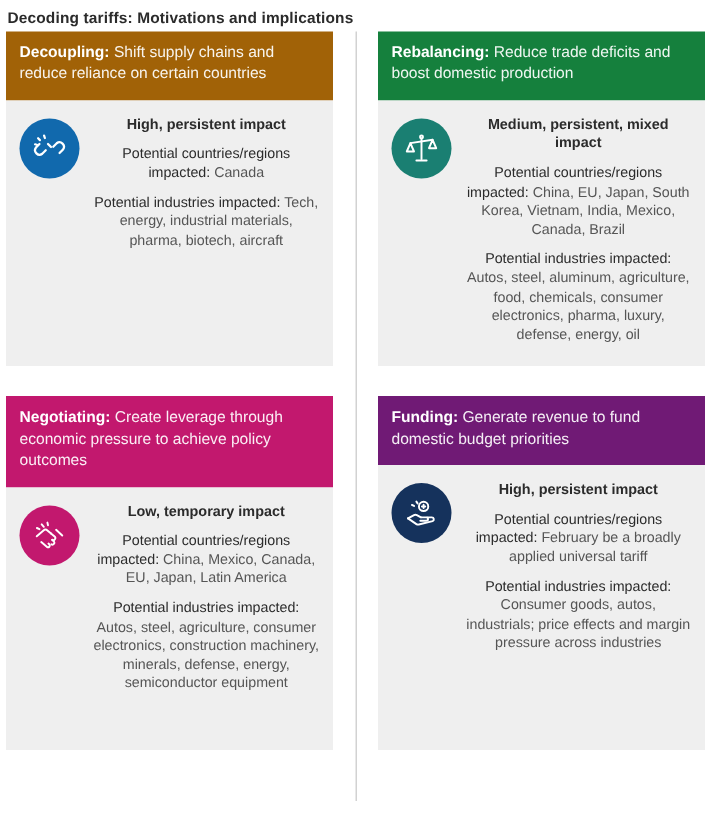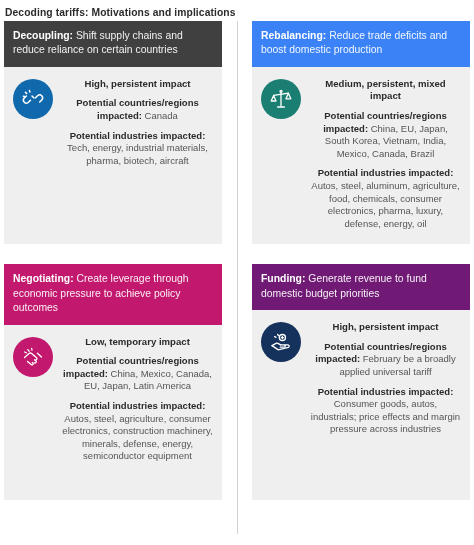--- a/index.html
+++ b/index.html
@@ -99,40 +99,40 @@
   .impact {
     font-size: 9.6px;
     font-weight: bold;
     color: #2b2b2b;
     line-height: 12.6px;
     margin-bottom: 7px;
   }
 
   .field { margin-bottom: 7px; font-size: 9.5px; line-height: 12.6px; }
   .field:last-child { margin-bottom: 0; }
-  .field .lbl { font-weight: bold; color: #2b2b2b; }
+  .field .lbl { font-weight: normal; color: #2b2b2b; }
   .field .val { font-weight: normal; color: #555555; }
 
   
   .card.row1 .card-body { min-height: 175px; }
   .card.row2 .card-body { min-height: 175px; }
 </style>
 </head>
 <body>
 
 <div class="page">
 
   <div class="page-title">Decoding tariffs: Motivations and implications</div>
 
   <div class="grid">
 
     <div class="col-divider"></div>
 
     <div class="card row1">
-      <div class="card-header" style="background:#404040">
+      <div class="card-header" style="background:#a16207">
         <span class="lead">Decoupling:</span><span class="rest"> Shift supply chains and reduce reliance on certain countries</span>
       </div>
       <div class="card-body">
         <div class="icon-wrap" style="background:#1169ad">
           <svg width="24" height="24" viewBox="0 0 24 24" fill="none" stroke="#ffffff" stroke-width="1.5" stroke-linecap="round">
             <path d="M9.5 13.2 L7.2 15.5 a3 3 0 0 1-4.2-4.2 L5.3 9"></path>
             <path d="M14.5 10.8 L16.8 8.5 a3 3 0 0 1 4.2 4.2 L18.7 15"></path>
             <path d="M11 9 L13 11"></path>
             <path d="M4.4 5.2 L5.6 6.4 M8.4 3.4 L8.9 5 M2.4 9.2 L4 9.7"></path>
           </svg>
@@ -143,21 +143,21 @@
             <span class="lbl">Potential countries/regions impacted:</span><span class="val"> Canada</span>
           </div>
           <div class="field">
             <span class="lbl">Potential industries impacted:</span><span class="val"> Tech, energy, industrial materials, pharma, biotech, aircraft</span>
           </div>
         </div>
       </div>
     </div>
 
     <div class="card row1">
-      <div class="card-header" style="background:#3b82f6">
+      <div class="card-header" style="background:#15803d">
         <span class="lead">Rebalancing:</span><span class="rest"> Reduce trade deficits and boost domestic production</span>
       </div>
       <div class="card-body">
         <div class="icon-wrap" style="background:#1a7f72">
           <svg width="24" height="24" viewBox="0 0 24 24" fill="none" stroke="#ffffff" stroke-width="1.3" stroke-linecap="round" stroke-linejoin="round">
             <path d="M12 5.2 V19"></path>
             <path d="M8.6 20 H15.4"></path>
             <path d="M4.6 8.4 L19.4 6.2"></path>
             <path d="M4.6 8.4 L2.2 14 H7 Z"></path>
             <path d="M19.4 6.2 L17 11.8 H21.8 Z"></path>

